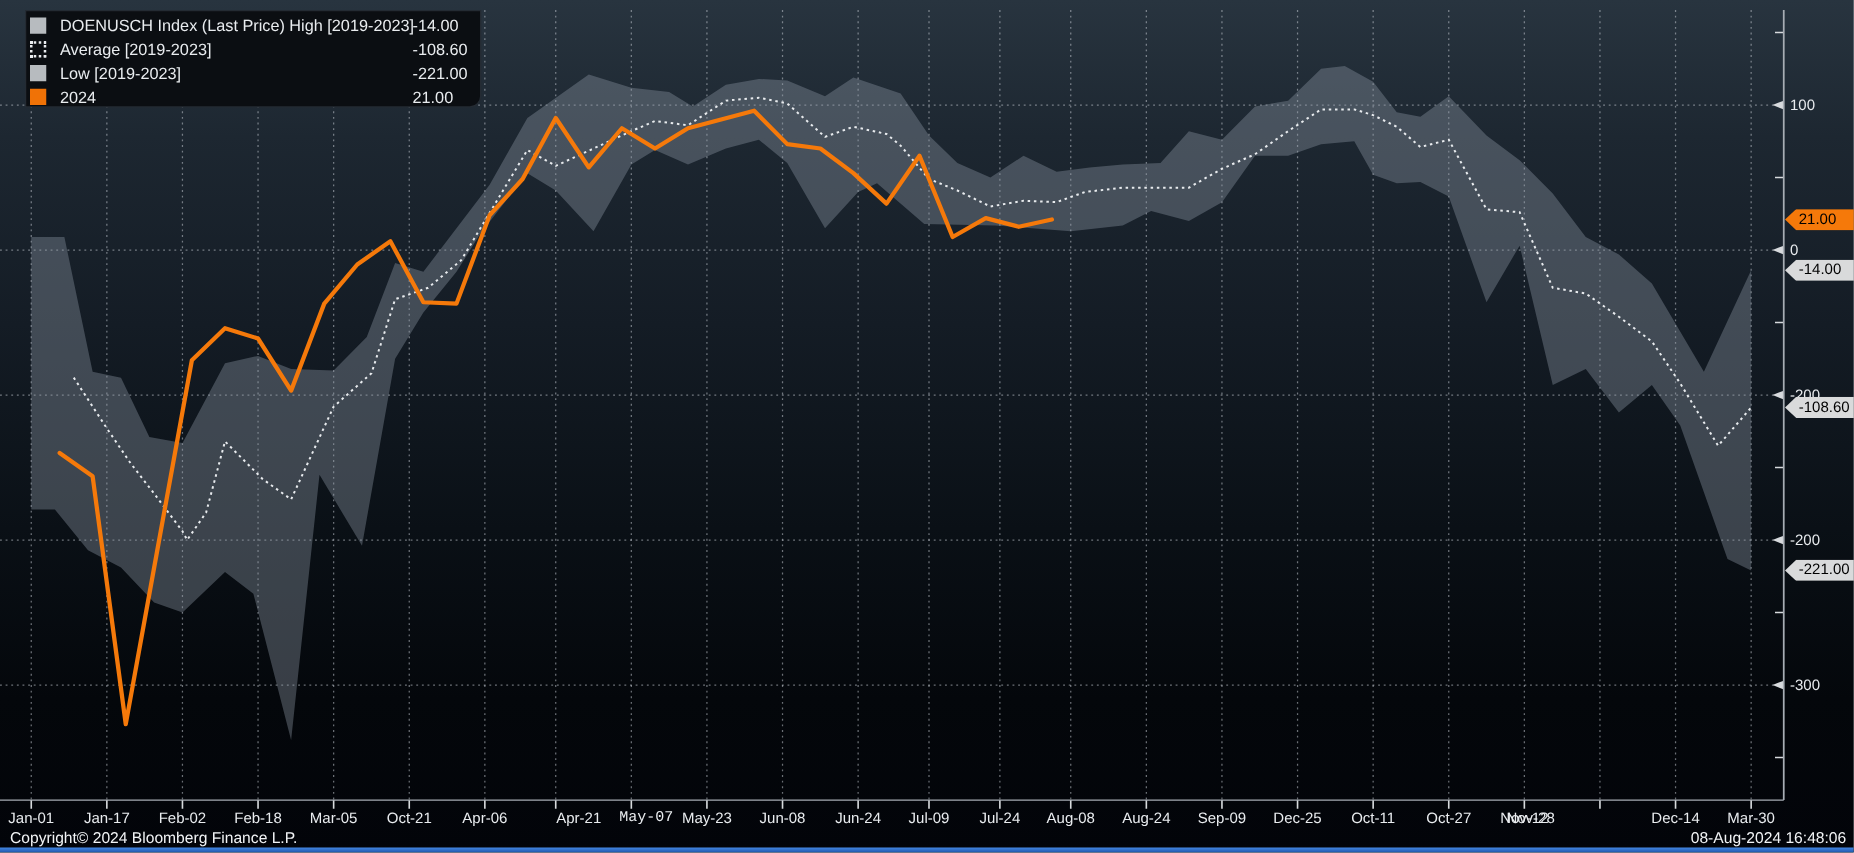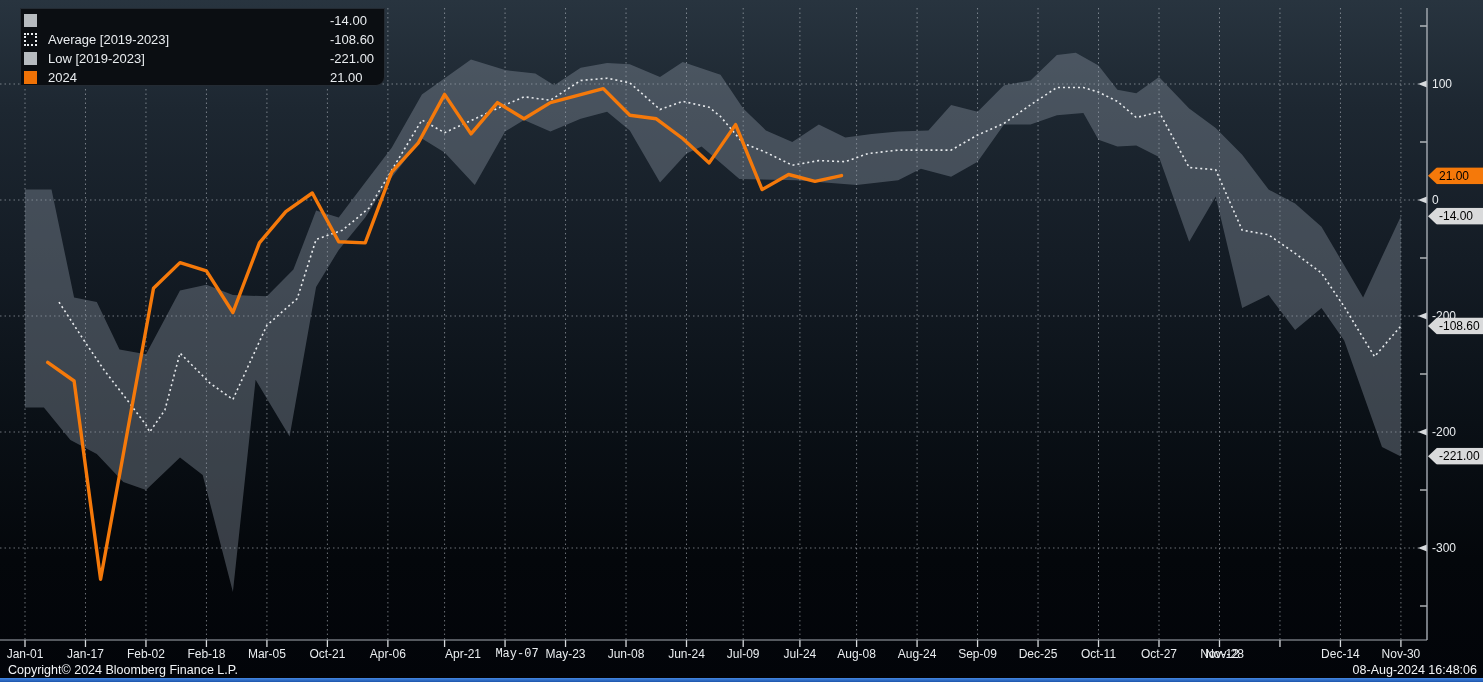--- a/index.html
+++ b/index.html
@@ -110,20 +110,21 @@
     <line x1="1427" y1="8" x2="1427" y2="640" stroke="#a7adb4" stroke-width="1.4"></line>
     <line x1="0" y1="640" x2="1427" y2="640" stroke="#a7adb4" stroke-width="1"></line>
     <path d="M 25.0 189.6 L 51.5 189.6 L 74.1 297.4 L 96.8 302.1 L 119.5 349.6 L 146.0 354.3 L 180.0 290.5 L 206.4 284.7 L 232.9 295.1 L 266.9 296.3 L 293.4 269.6 L 316.1 210.4 L 338.7 217.4 L 365.2 182.6 L 391.7 147.8 L 421.9 94.4 L 471.0 59.6 L 505.1 70.1 L 535.3 73.6 L 554.2 85.2 L 580.7 67.8 L 607.1 63.1 L 629.8 64.3 L 660.0 77.0 L 682.7 62.0 L 720.5 74.7 L 743.2 108.4 L 765.9 130.4 L 792.3 142.0 L 818.8 124.6 L 845.3 137.4 L 871.7 133.9 L 898.2 131.6 L 928.4 130.4 L 951.1 104.9 L 977.6 111.8 L 1004.0 85.2 L 1030.5 80.5 L 1056.9 55.0 L 1075.8 52.7 L 1098.5 65.4 L 1117.4 89.8 L 1136.3 93.3 L 1159.0 77.0 L 1189.2 108.4 L 1215.7 128.1 L 1242.2 154.8 L 1268.6 189.6 L 1295.1 203.5 L 1321.5 226.7 L 1363.1 297.4 L 1400.9 216.2 L 1400.9 456.4 L 1382.0 447.1 L 1344.2 340.4 L 1321.5 307.9 L 1295.1 329.9 L 1268.6 295.1 L 1242.2 307.9 L 1215.7 196.5 L 1189.2 241.8 L 1159.0 157.1 L 1136.3 145.5 L 1117.4 146.6 L 1098.5 139.7 L 1083.4 113.0 L 1056.9 115.3 L 1030.5 124.6 L 1004.0 124.6 L 977.6 161.7 L 951.1 176.8 L 920.9 168.7 L 898.2 180.3 L 856.6 184.9 L 796.1 180.3 L 739.4 179.1 L 701.6 146.6 L 686.5 153.6 L 660.0 182.6 L 629.8 130.4 L 607.1 111.8 L 580.7 118.8 L 550.4 131.6 L 524.0 120.0 L 505.1 131.6 L 474.8 184.9 L 444.6 152.4 L 421.9 138.5 L 384.1 187.2 L 365.2 217.4 L 338.7 249.9 L 316.1 287.0 L 289.6 436.6 L 255.6 379.8 L 232.9 592.1 L 202.7 474.9 L 180.0 457.5 L 146.0 490.0 L 123.3 481.9 L 96.8 454.0 L 70.4 440.1 L 43.9 407.6 L 25.0 407.6 Z" fill="rgba(142,153,165,0.38)" stroke="none"></path>
     <polyline points="59.0,302.1 85.5,342.7 104.4,370.5 123.3,394.9 146.0,425.0 149.7,432.0 164.9,410.0 180.0,353.1 210.2,383.3 232.9,399.5 266.9,325.3 297.2,298.6 316.1,239.4 342.5,230.2 369.0,208.1 421.9,120.0 444.6,132.7 505.1,104.9 524.0,96.8 550.4,100.2 580.7,80.5 607.1,78.2 629.8,82.8 660.0,109.5 682.7,101.4 709.2,107.2 720.5,116.5 743.2,143.2 765.9,152.4 792.3,165.2 818.8,160.6 845.3,161.7 867.9,153.6 898.2,150.1 928.4,150.1 951.1,150.1 977.6,135.0 1004.0,123.4 1030.5,104.9 1056.9,87.5 1083.4,87.5 1098.5,92.1 1117.4,101.4 1136.3,117.6 1159.0,111.8 1189.2,167.5 1215.7,169.8 1242.2,230.2 1268.6,234.8 1295.1,253.4 1321.5,273.1 1344.2,306.7 1374.5,356.6 1400.9,326.0" fill="none" stroke="#e8ebee" stroke-width="1.6" stroke-dasharray="2 3"></polyline>
     <polyline points="47.7,362.4 74.1,381.0 100.6,579.3 127.1,433.2 153.5,288.2 180.0,262.6 206.4,270.8 232.9,312.5 259.4,242.9 285.8,211.6 312.3,193.0 338.7,241.8 365.2,242.9 391.7,172.2 418.1,143.2 444.6,94.4 471.0,133.9 497.5,102.6 524.0,118.8 550.4,102.6 576.9,95.6 603.3,88.6 629.8,115.3 656.3,118.8 682.7,138.5 709.2,162.9 735.6,124.6 762.1,189.6 788.6,174.5 815.0,181.4 841.5,175.6" fill="none" stroke="#f5790a" stroke-width="3.4" stroke-linejoin="round" stroke-linecap="round"></polyline>
   </svg>
 
 <div id="legend">
     <div class="lrow">
       <span class="lswatch solid-gray"></span>
+      <span class="llabel">DOENUSCH Index (Last Price) High [2019-2023]</span>
       <span class="lvalue">-14.00</span>
     </div>
     <div class="lrow">
       <span class="lswatch dotted"></span>
       <span class="llabel">Average  [2019-2023]</span>
       <span class="lvalue">-108.60</span>
     </div>
     <div class="lrow">
       <span class="lswatch solid-gray"></span>
       <span class="llabel">Low  [2019-2023]</span>
@@ -158,21 +159,21 @@
     <div class="xlab" style="left: 799.9px;">Jul-24</div>
     <div class="xlab" style="left: 856.6px;">Aug-08</div>
     <div class="xlab" style="left: 917.08px;">Aug-24</div>
     <div class="xlab" style="left: 977.56px;">Sep-09</div>
     <div class="xlab" style="left: 1038.04px;">Dec-25</div>
     <div class="xlab" style="left: 1098.52px;">Oct-11</div>
     <div class="xlab" style="left: 1159px;">Oct-27</div>
     <div class="xlab" style="left: 1219.48px;">Nov-12</div>
     <div class="xlab" style="left: 1216px; padding-left: 17px;">Nov-28</div>
     <div class="xlab" style="left: 1340.44px;">Dec-14</div>
-    <div class="xlab" style="left: 1400.92px;">Nov-30</div>
+    <div class="xlab" style="left: 1400.92px;">Mar-30</div>
     <div class="badge orange" style="top: 175.64px;">21.00</div>
     <div class="badge gray" style="top: 216.24px;">-14.00</div>
     <div class="badge gray" style="top: 325.976px;">-108.60</div>
     <div class="badge gray" style="top: 456.36px;">-221.00</div>
   </div>
 
 <div id="copyright">Copyright© 2024 Bloomberg Finance L.P.</div>
 <div id="timestamp">08-Aug-2024 16:48:06</div>
 <div id="bluebar"></div>
 

